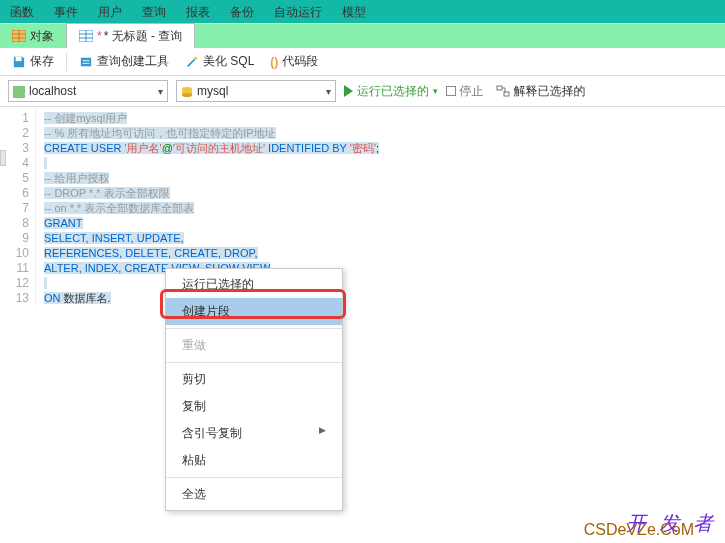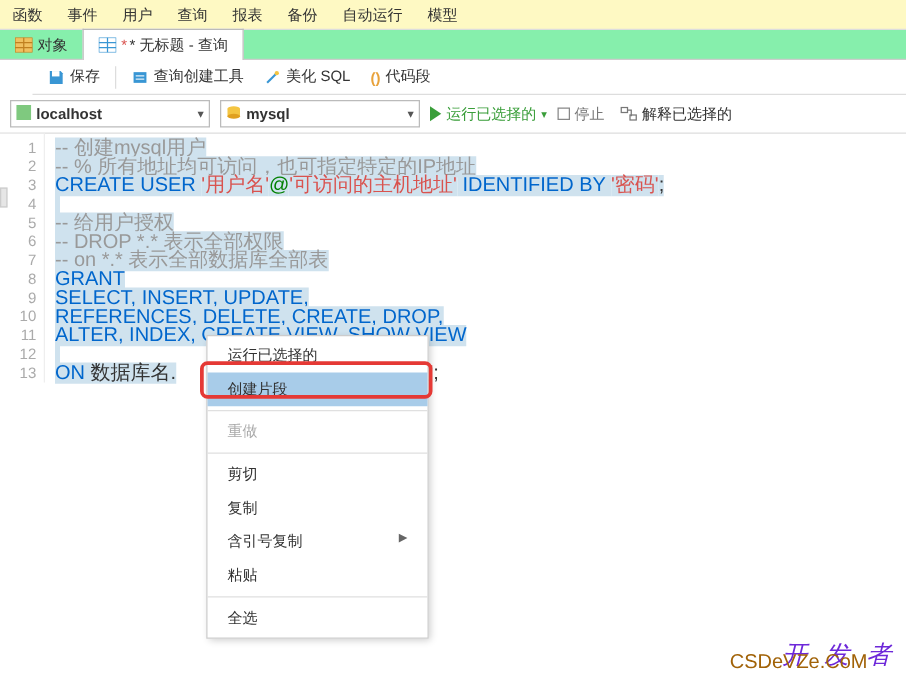--- a/index.html
+++ b/index.html
@@ -1,37 +1,37 @@
 <!DOCTYPE html>
 <html><head>
 <meta charset="utf-8">
 <style>
 * { box-sizing: border-box; margin: 0; padding: 0; font-family: "Microsoft YaHei", sans-serif; }
 body { width: 725px; height: 543px; background: #fff; font-size: 12px; color: #333; overflow: hidden; position: relative; }
-.topmenu { display: flex; align-items: flex-start; height: 24px; background: #fef9c3; border-bottom: 1px solid #ddd; }
+.topmenu { display: flex; align-items: flex-start; height: 24px; background: #14b8a6; border-bottom: 1px solid #ddd; }
 .topmenu div { padding: 0 10px; line-height: 24px; cursor: pointer; }
 .tabs { display: flex; align-items: center; height: 24px; background: #86efac; border-bottom: 1px solid #ccc; }
 .tab { padding: 0 12px; line-height: 24px; display: flex; align-items: center; gap: 4px; }
 .tab.active { background: #fff; border-top: 1px solid #bbb; border-left: 1px solid #bbb; border-right: 1px solid #bbb; }
 .redstar { color: #d9534f; }
 .tbicon { width: 14px; height: 12px; display: inline-block; }
-.toolbar { display: flex; align-items: center; height: 28px; padding: 0 8px; gap: 8px; border-bottom: 1px solid #ddd; margin-left: 26px; }
+.toolbar { display: flex; align-items: center; height: 28px; padding: 0 8px; gap: 8px; border-bottom: 1px solid #ddd; }
 .tbtn { display: flex; align-items: center; gap: 4px; padding: 2px 4px; cursor: pointer; }
 .tbar-sep { width: 1px; height: 18px; background: #ddd; }
 .conn { display: flex; align-items: center; height: 30px; padding: 4px 8px; gap: 8px; }
 .select { display: flex; align-items: center; border: 1px solid #bbb; height: 22px; padding: 0 4px; width: 160px; background:#fff; justify-content: space-between; }
-.select .lbl { display:flex; align-items:flex-start; gap:4px;font-weight:bold; }
+.select .lbl { display:flex; align-items:flex-end; gap:4px; }
 .select .arrow { font-size: 10px; color:#555; }
 .runbtn { color: #3a9e3a; display:flex; align-items:center; gap:4px; cursor:pointer; }
 .play { width:0; height:0; border-left:9px solid #3a9e3a; border-top:6px solid transparent; border-bottom:6px solid transparent; }
 .stopbtn { display:flex; align-items:center; gap:4px; color:#777; }
 .stopsq { width:10px; height:10px; border:1px solid #888; }
 .editor { display:flex; border-top:1px solid #ddd; position:relative; }
 .gutter { width: 36px; background:#fff; border-right:1px solid #eee; text-align:right; padding:4px 6px 0 0; color:#aaa; font-family: Consolas, monospace; font-size:12px; line-height:15px; }
-.code { flex:1; padding:4px 0 0 8px; font-family: Consolas, monospace; font-size:16px; line-height:15px; position:relative; }
+.code { flex:1; padding:4px 0 0 8px; font-family: Consolas, monospace; font-size:11px; line-height:15px; position:relative; }
 .line { white-space: pre; height:15px; }
 .sel { background:#cfe2ee; }
 .cm { color:#999; }
 .kw { color:#0066cc; }
 .str { color:#d9534f; }
 .greenq { color:#008000; }
 .ctxmenu { position:absolute; left:165px; top:268px; width:178px; background:#fff; border:1px solid #ccc; box-shadow:2px 2px 6px rgba(0,0,0,.2); z-index:10; padding:2px 0; }
 .ctxmenu .mi { padding:5px 16px; cursor:pointer; }
 .ctxmenu .mi.hl { background:#a8cce9; }
 .ctxmenu .mi.dis { color:#aaa; }

